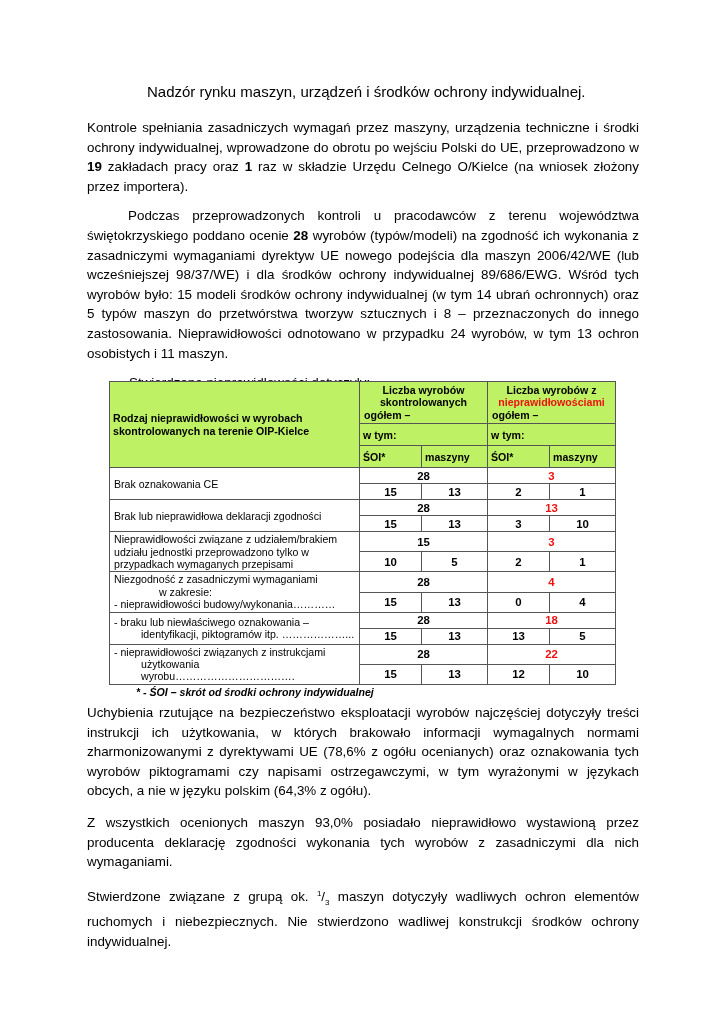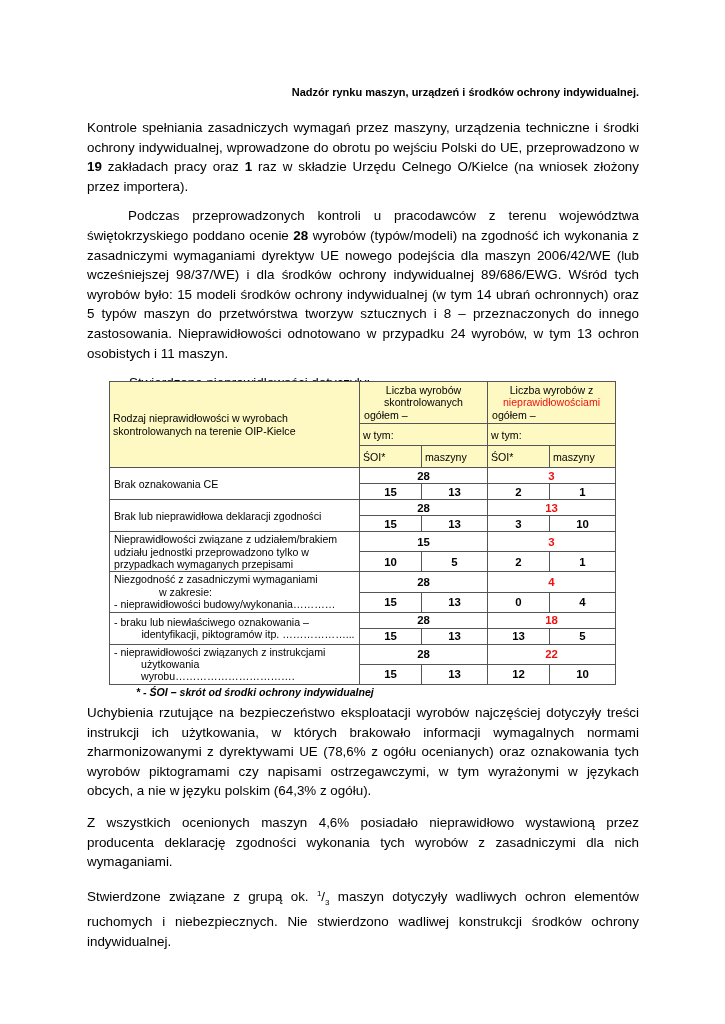--- a/index.html
+++ b/index.html
@@ -2,38 +2,38 @@
 <html><head>
 <meta charset="utf-8">
 <style>
   html, body { margin: 0; padding: 0; background: #ffffff; }
   body {
     width: 725px; height: 1024px; position: relative; overflow: hidden;
     font-family: "Liberation Sans", sans-serif; color: #000;
   }
   .page { position: absolute; left: 87px; top: 84px; width: 552px; }
   .title {
-    font-weight: bold; font-size: 11px; text-align: right;
+    font-weight: normal; font-size: 15px; text-align: left;
     margin: 0 0 0 0; padding-left: 60px; line-height: 16px;
   }
   p.body {
     margin: 0; font-size: 13.4px; line-height: 19.6px; text-align: justify;
   }
   p.body b { font-weight: bold; }
   .p1 { margin-top: 18px !important; }
   .p2 { margin-top: 10px !important; text-indent: 41px; }
   .p3 { margin-top: 10px !important; padding-left: 42px; }
   .tbl-wrap { position: absolute; left: 22px; top: 297px; }
   table.data {
     border-collapse: collapse; font-size: 10.6px; line-height: 12.4px;
   }
   table.data td, table.data th {
     border: 1px solid #555; padding: 0 3px;
   }
-  table.data th { background: #fef9c3; font-weight: normal; }
+  table.data th { background: #bef264; font-weight: bold; }
   .hdr-main { width: 243px; text-align: left; }
   .hdr-grp { text-align: left; vertical-align: top; padding: 2px 4px !important; }
   .hdr-grp .c { text-align: center; display: block; }
   .red { color: #ee1111; }
   .sub { text-align: left; height: 21px; }
   .col { width: 55px; }
   .col2 { width: 59px; }
   td.label { font-size: 10.6px; vertical-align: middle; padding: 1px 4px !important; }
   td.num { text-align: center; font-weight: bold; font-size: 11.4px; height: 15px; }
   td.num.red { color: #ee1111; }
@@ -137,21 +137,21 @@
           </tr>
           <tr>
             <td class="num">15</td>
             <td class="num">13</td>
             <td class="num">0</td>
             <td class="num">4</td>
           </tr>
           <tr>
             <td class="label" rowspan="2">
               <div>- braku lub niewłaściwego oznakowania –</div>
-              <div style="padding-left: 27px; text-align: center;">identyfikacji, piktogramów itp. ………………...</div>
+              <div style="padding-left: 27px;">identyfikacji, piktogramów itp. ………………...</div>
             </td>
             <td class="num" colspan="2">28</td>
             <td class="num red" colspan="2">18</td>
           </tr>
           <tr>
             <td class="num">15</td>
             <td class="num">13</td>
             <td class="num">13</td>
             <td class="num">5</td>
           </tr>
@@ -169,16 +169,16 @@
             <td class="num">12</td>
             <td class="num">10</td>
           </tr>
         </tbody>
     </table>
     <div class="foot">* - ŚOI – skrót od środki ochrony indywidualnej</div>
   </div>
 
   <div class="after">
     <p class="body">Uchybienia rzutujące na bezpieczeństwo eksploatacji wyrobów najczęściej dotyczyły treści instrukcji ich użytkowania, w których brakowało informacji wymagalnych normami zharmonizowanymi z dyrektywami UE (78,6% z ogółu ocenianych) oraz oznakowania tych wyrobów piktogramami czy napisami ostrzegawczymi, w tym wyrażonymi w językach obcych, a nie w języku polskim (64,3% z ogółu).</p>
-    <p class="body">Z wszystkich ocenionych maszyn 4,6% posiadało nieprawidłowo wystawioną przez producenta deklarację zgodności wykonania tych wyrobów z zasadniczymi dla nich wymaganiami.</p>
+    <p class="body">Z wszystkich ocenionych maszyn 93,0% posiadało nieprawidłowo wystawioną przez producenta deklarację zgodności wykonania tych wyrobów z zasadniczymi dla nich wymaganiami.</p>
     <p class="body"><span>Stwierdzone związane z grupą ok. </span><sup>1</sup><span>/</span><sub class="frac">3</sub><span> maszyn dotyczyły wadliwych ochron elementów ruchomych i niebezpiecznych. Nie stwierdzono wadliwej konstrukcji środków ochrony indywidualnej.</span></p>
   </div>
 </div>
 
 </body></html>

